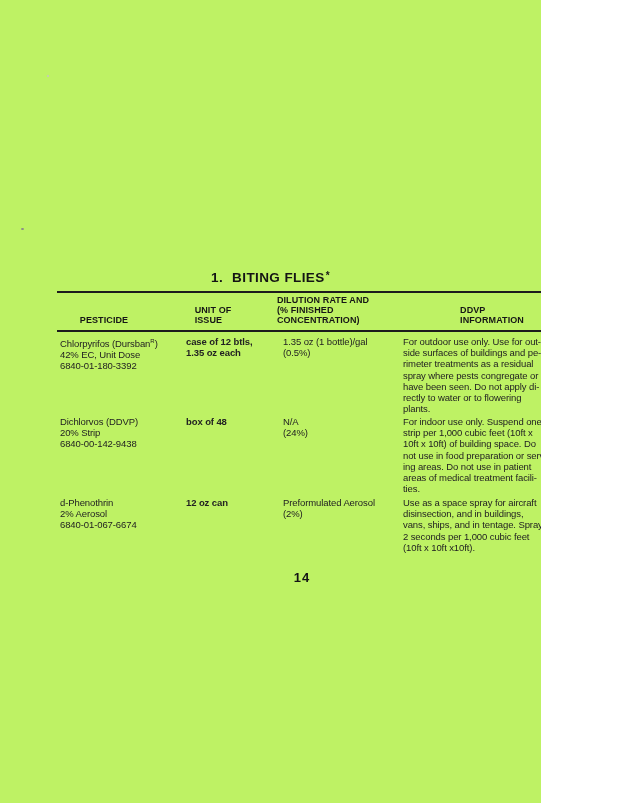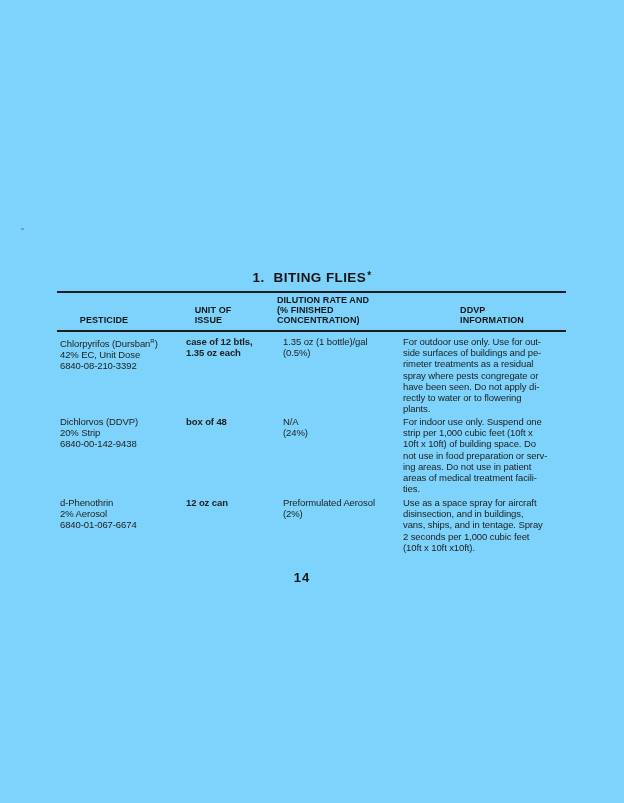--- a/index.html
+++ b/index.html
@@ -2,23 +2,23 @@
 <html><head>
 <meta charset="utf-8">
 <style>
   html, body {
     margin: 0;
     padding: 0;
     background: #ffffff;
   }
   .page {
     position: relative;
-    width: 624px;
+    width: 541px;
     height: 803px;
-    background: #7dd3fc;
+    background: #bef264;
     font-family: "Liberation Sans", "DejaVu Sans", sans-serif;
     color: #1f1f1f;
     overflow: hidden;
   }
 
   
   .speck { position: absolute; border-radius: 50%; }
   .speck-1 { left: 47px; top: 75px; width: 2px; height: 2px; background: #c4c4c4; }
   .speck-2 { left: 21px; top: 228px; width: 3px; height: 2px; background: #8a8a8a; }
   .caret-artifact {
@@ -148,21 +148,21 @@
     <div class="hcell hcol4">DDVP
 INFORMATION</div>
   </div>
 
   <div class="rule rule-header"></div>
 
   <div class="caret-artifact">^</div>
 
   <div class="row row-1">
     <div class="cell col1"><span>Chlorpyrifos (Dursban</span><sup>R</sup><span>)</span><br><span>42% EC, Unit Dose
-6840-08-210-3392</span></div>
+6840-01-180-3392</span></div>
     <div class="cell col2">case of 12 btls,
 1.35 oz each</div>
     <div class="cell col3">1.35 oz (1 bottle)/gal
 (0.5%)</div>
     <div class="cell col4">For outdoor use only. Use for out-
 side surfaces of buildings and pe-
 rimeter treatments as a residual
 spray where pests congregate or
 have been seen. Do not apply di-
 rectly to water or to flowering

